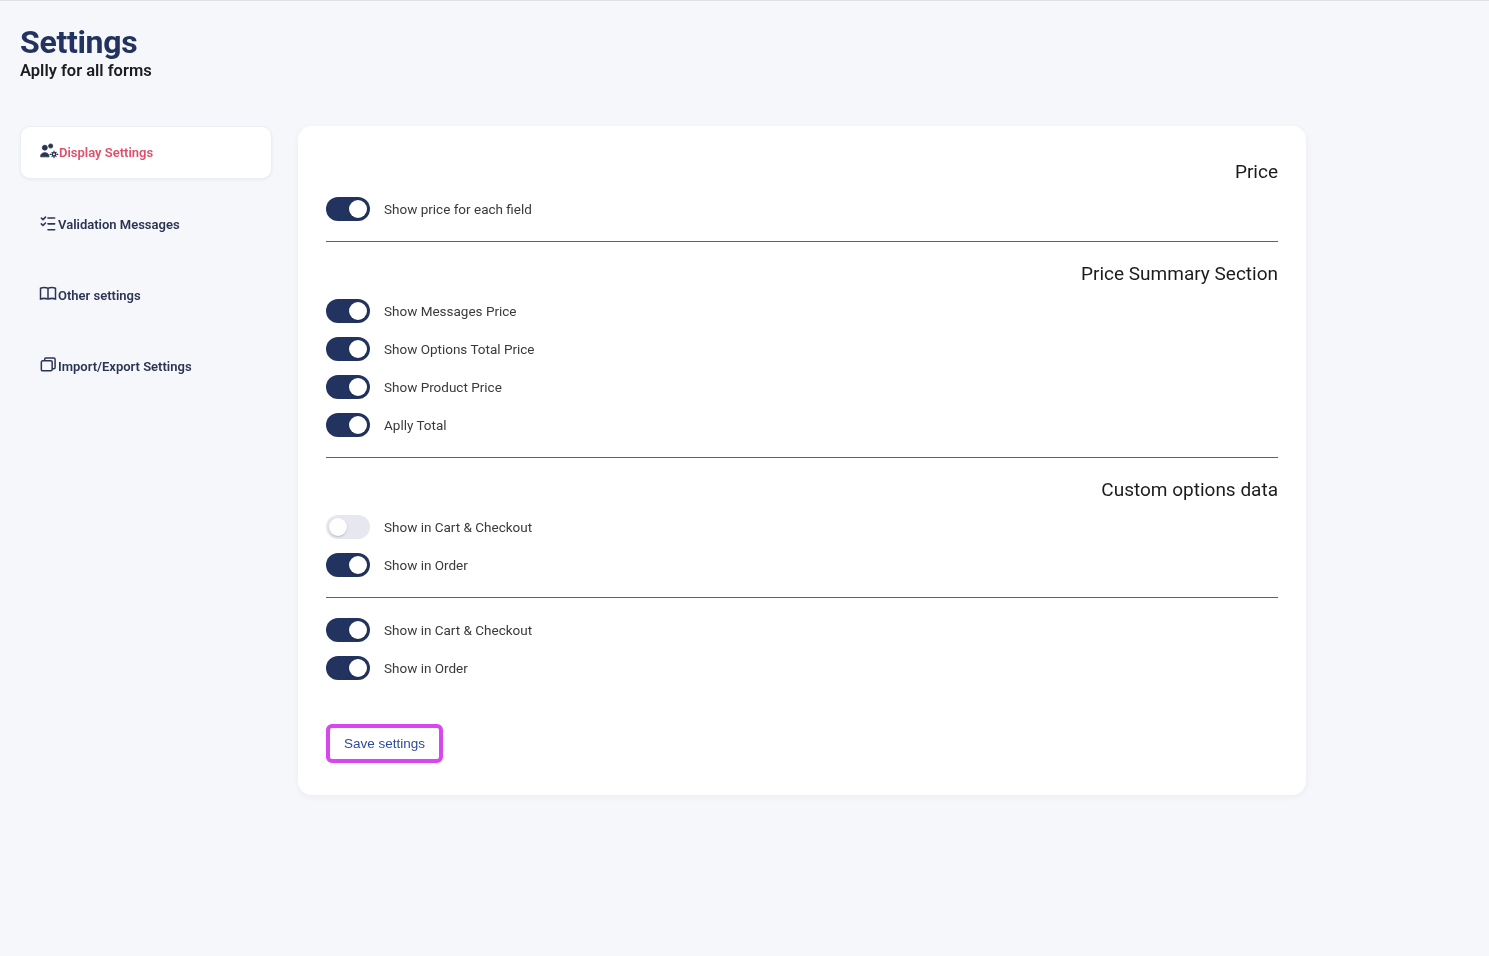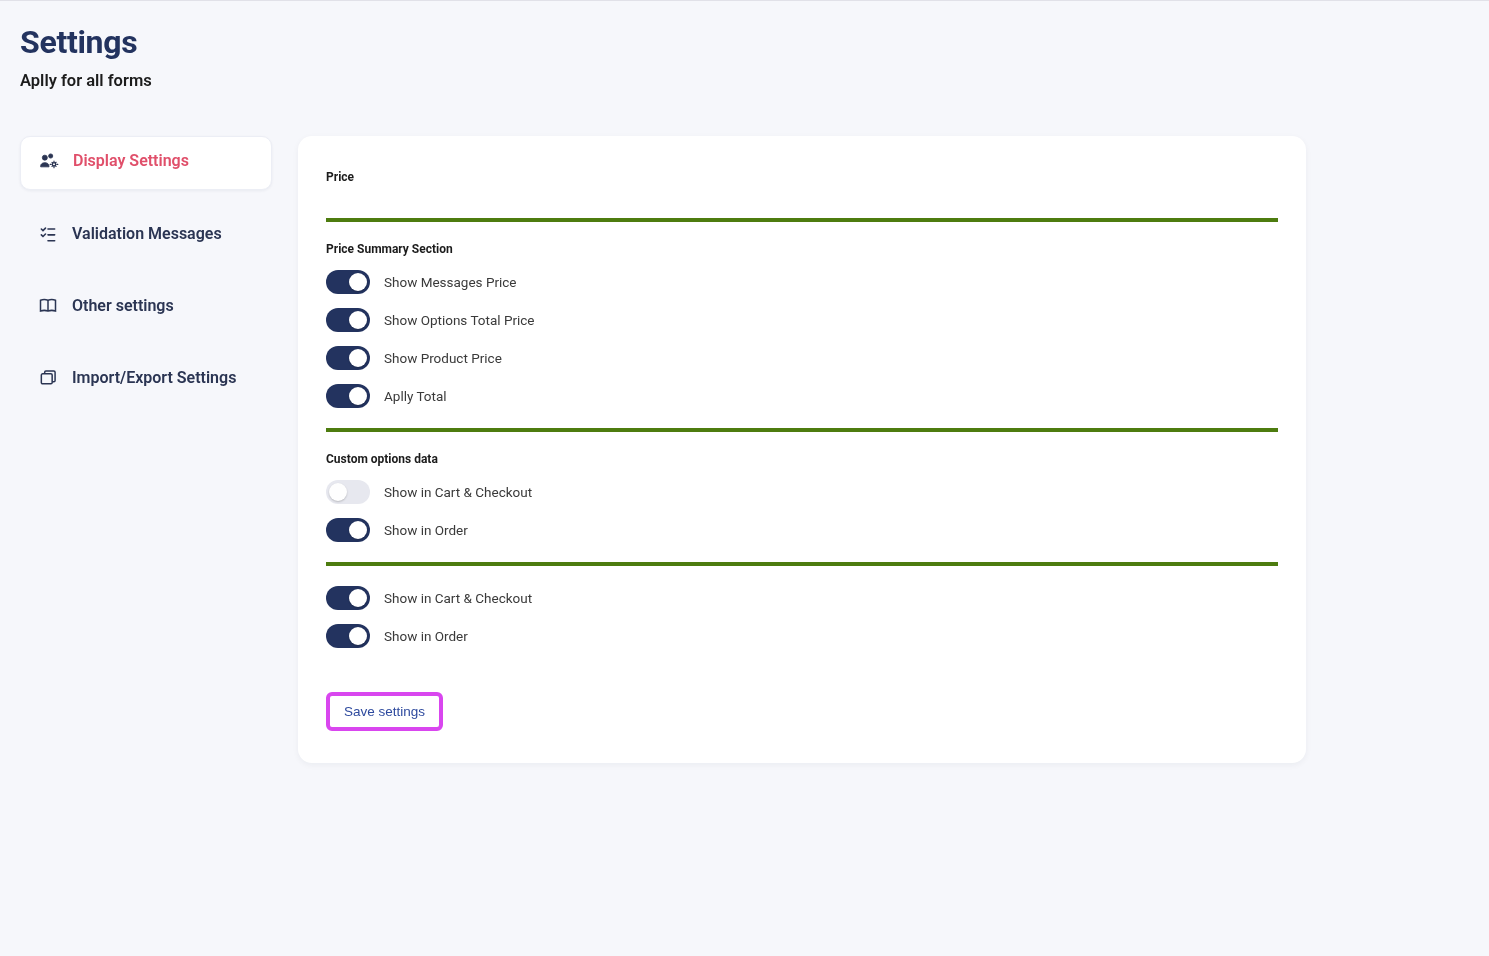--- a/index.html
+++ b/index.html
@@ -14,40 +14,38 @@
   .page {
     padding: 22px 20px 40px 20px;
   }
   .page-title {
     font-size: 32px;
     font-weight: 700;
     color: #23335f;
     letter-spacing: -0.3px;
   }
   .page-subtitle {
-    margin-top: 10px;
     font-size: 16.5px;
     font-weight: 600;
     color: #1c1c1c;
   }
   .content-row {
     display: flex;
     gap: 26px;
     margin-top: 46px;
   }
   .sidebar {
     width: 252px;
     flex-shrink: 0;
   }
   .side-item {
     display: flex;
-    align-items: flex-start;
-    gap: 14px;
+    align-items: center;
     padding: 14px 18px;
-    font-size: 16px;
+    font-size: 13px;
     font-weight: 600;
     color: #2b3553;
     border-radius: 10px;
     cursor: pointer;
     margin-bottom: 20px;
   }
   .side-item.active {
     background: #ffffff;
     color: #e04f6a;
     box-shadow: 0 1px 3px rgba(20,30,60,0.06);
@@ -59,26 +57,27 @@
 
   .panel {
     flex: 1;
     max-width: 1008px;
     background: #ffffff;
     border-radius: 14px;
     padding: 28px 28px 32px 28px;
     box-shadow: 0 2px 6px rgba(20,30,60,0.05);
   }
   .group { padding: 6px 0 20px 0; }
-  .group + .group { border-top: 4px solid #4d7c0f; padding-top: 20px; }
+  .group + .group { border-top: 1px solid #4d7c0f; padding-top: 20px; }
   .group-title {
-    font-size: 12px;
-    font-weight: 700;
+    font-size: 19px;
+    font-weight: 400;
     color: #1c1c1c;
     margin-bottom: 14px;
+    text-align: right;
   }
   .row {
     display: flex;
     align-items: center;
     gap: 14px;
     margin-bottom: 14px;
   }
   .row:last-child { margin-bottom: 0; }
   .row-label {
     font-size: 13.5px;
@@ -177,20 +176,26 @@
         </span>
         <span>Import/Export Settings</span>
       </div>
     </nav>
 
     <section class="panel">
 
       
       <div class="group">
         <div class="group-title">Price</div>
+        <div class="row">
+          <div class="toggle on">
+              <div class="knob"></div>
+            </div>
+          <span class="row-label">Show price for each field</span>
+        </div>
       </div>
 
       
       <div class="group">
         <div class="group-title">Price Summary Section</div>
         <div class="row">
           <div class="toggle on">
               <div class="knob"></div>
             </div>
           <span class="row-label">Show Messages Price</span>

